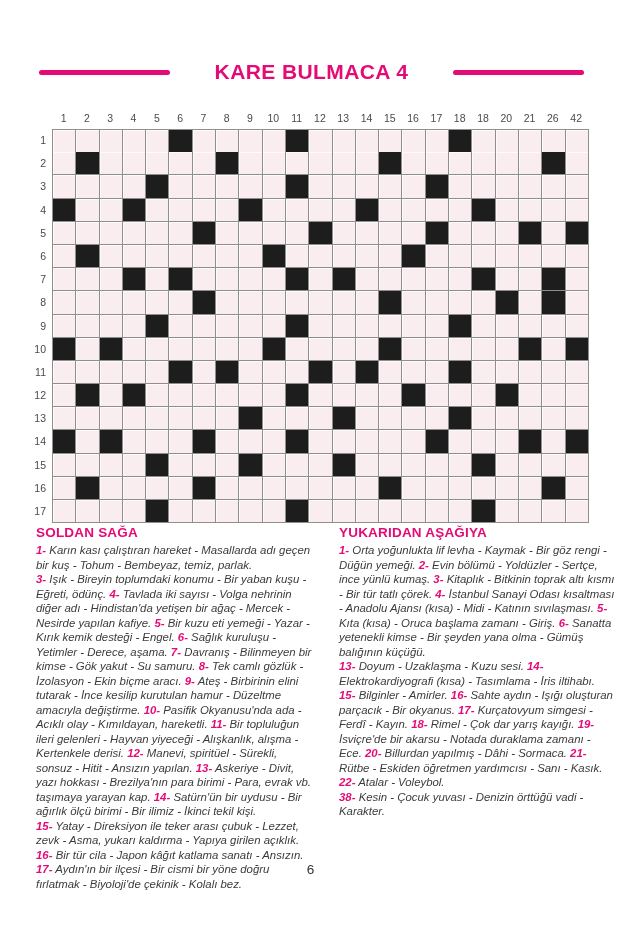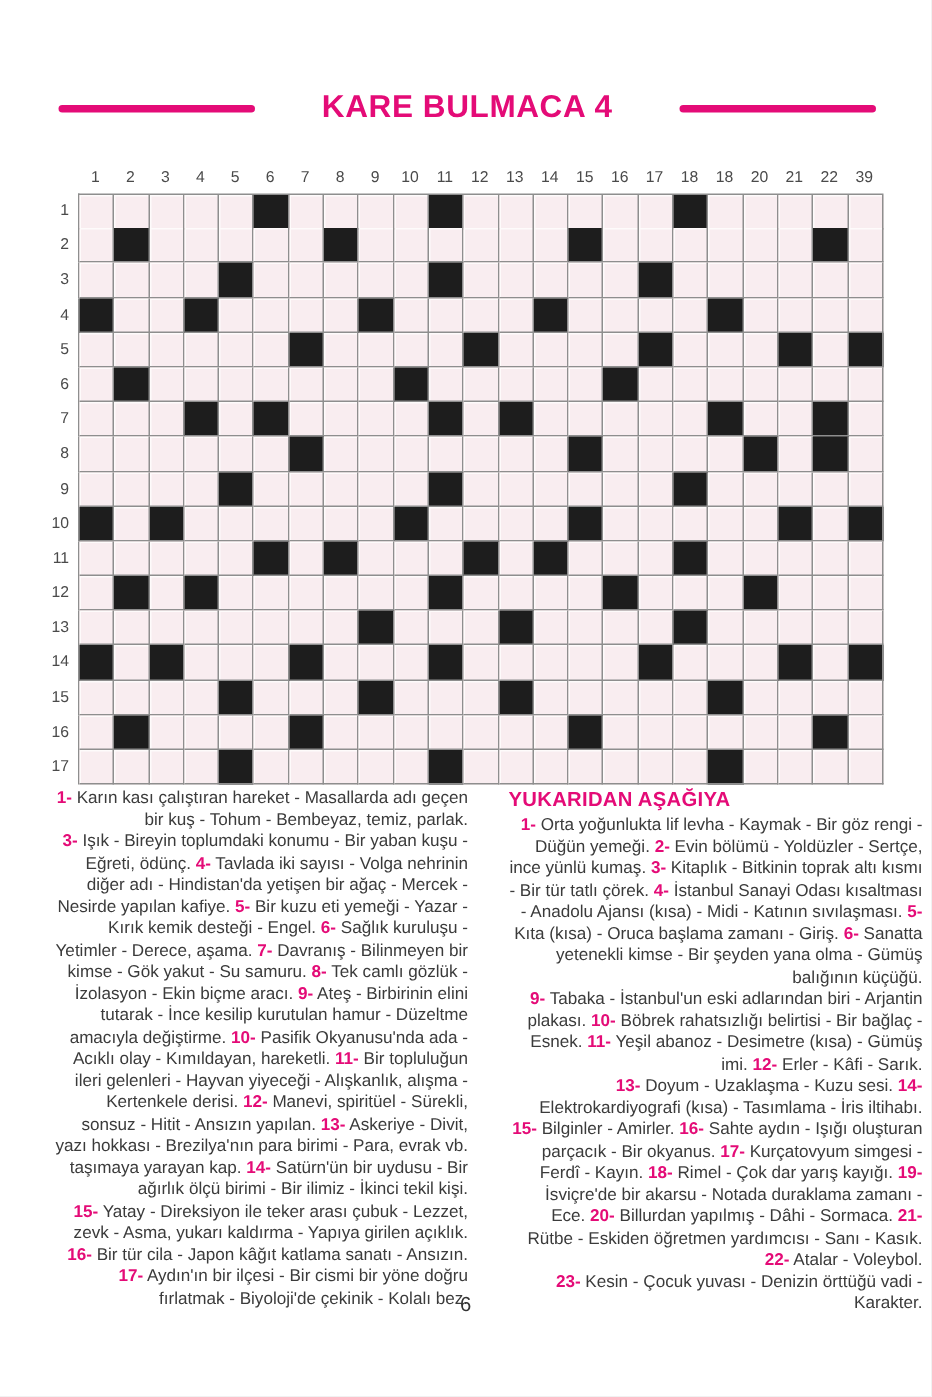--- a/index.html
+++ b/index.html
@@ -35,21 +35,21 @@
     width:23.3px; height:23.2px; box-sizing:border-box;
     border-right:1px solid #8e8e8e; border-bottom:1px solid #8e8e8e;
     background:#f9edf0; box-shadow:inset 1px 1px 0 rgba(255,255,255,.75);
   }
   .cell.black{background:#1d1d1d; box-shadow:none;}
   
   .clues-col{position:absolute; top:525px; width:276px; color:#3b3b3b;}
   .clues-col.left{left:36px;}
   .clues-col.right{left:321px;margin-left:18px;}
   .clues-header{font-size:13.5px; font-weight:bold; color:#e40b77; letter-spacing:.2px; margin:0 0 3px 0;}
-  .clues-p{margin:0 0 0 0; font-size:11.4px; line-height:14.5px; text-align:right;}
+  .clues-p{margin:0 0 0 0; font-size:11.4px; line-height:14.5px; text-align:left;font-style:italic;}
   .clue-num{color:#e40b77; font-weight:bold;}
   
   .page-number{
     position:absolute; left:0; top:862px; width:621px; text-align:center;
     font-size:13.5px; color:#333333;
   }
 </style>
 </head>
 <body>
 
@@ -77,22 +77,22 @@
         <span>12</span>
         <span>13</span>
         <span>14</span>
         <span>15</span>
         <span>16</span>
         <span>17</span>
         <span>18</span>
         <span>18</span>
         <span>20</span>
         <span>21</span>
-        <span>22</span>
-        <span>39</span>
+        <span>26</span>
+        <span>42</span>
       </div>
     <div class="grid-body" id="gridbody">
         <div class="grid-row first">
           <div class="rownum">1</div>
           <div class="cells">
             <div class="cell"></div>
             <div class="cell"></div>
             <div class="cell"></div>
             <div class="cell"></div>
             <div class="cell"></div>
@@ -561,35 +561,35 @@
             <div class="cell"></div>
             <div class="cell"></div>
             <div class="cell"></div>
             <div class="cell"></div>
           </div>
         </div>
       </div>
   </div>
 
   <div class="clues-col left">
+    <h2 class="clues-header">SOLDAN SAĞA</h2>
     <div id="across-clues">
         <p class="clues-p"><span class="clue-num">1-</span> Karın kası çalıştıran hareket - Masallarda adı geçen bir kuş - Tohum - Bembeyaz, temiz, parlak.</p>
         <p class="clues-p"><span class="clue-num">3-</span> Işık - Bireyin toplumdaki konumu - Bir yaban kuşu - Eğreti, ödünç. <span class="clue-num">4-</span> Tavlada iki sayısı - Volga nehrinin diğer adı - Hindistan'da yetişen bir ağaç - Mercek - Nesirde yapılan kafiye. <span class="clue-num">5-</span> Bir kuzu eti yemeği - Yazar - Kırık kemik desteği - Engel. <span class="clue-num">6-</span> Sağlık kuruluşu - Yetimler - Derece, aşama. <span class="clue-num">7-</span> Davranış - Bilinmeyen bir kimse - Gök yakut - Su samuru. <span class="clue-num">8-</span> Tek camlı gözlük - İzolasyon - Ekin biçme aracı. <span class="clue-num">9-</span> Ateş - Birbirinin elini tutarak - İnce kesilip kurutulan hamur - Düzeltme amacıyla değiştirme. <span class="clue-num">10-</span> Pasifik Okyanusu'nda ada - Acıklı olay - Kımıldayan, hareketli. <span class="clue-num">11-</span> Bir topluluğun ileri gelenleri - Hayvan yiyeceği - Alışkanlık, alışma - Kertenkele derisi. <span class="clue-num">12-</span> Manevi, spiritüel - Sürekli, sonsuz - Hitit - Ansızın yapılan. <span class="clue-num">13-</span> Askeriye - Divit, yazı hokkası - Brezilya'nın para birimi - Para, evrak vb. taşımaya yarayan kap. <span class="clue-num">14-</span> Satürn'ün bir uydusu - Bir ağırlık ölçü birimi - Bir ilimiz - İkinci tekil kişi.</p>
         <p class="clues-p"><span class="clue-num">15-</span> Yatay - Direksiyon ile teker arası çubuk - Lezzet, zevk - Asma, yukarı kaldırma - Yapıya girilen açıklık.</p>
         <p class="clues-p"><span class="clue-num">16-</span> Bir tür cila - Japon kâğıt katlama sanatı - Ansızın.</p>
         <p class="clues-p"><span class="clue-num">17-</span> Aydın'ın bir ilçesi - Bir cismi bir yöne doğru fırlatmak - Biyoloji'de çekinik - Kolalı bez.</p>
       </div>
   </div>
 
   <div class="clues-col right">
     <h2 class="clues-header">YUKARIDAN AŞAĞIYA</h2>
     <div id="down-clues">
         <p class="clues-p"><span class="clue-num">1-</span> Orta yoğunlukta lif levha - Kaymak - Bir göz rengi - Düğün yemeği. <span class="clue-num">2-</span> Evin bölümü - Yoldüzler - Sertçe, ince yünlü kumaş. <span class="clue-num">3-</span> Kitaplık - Bitkinin toprak altı kısmı - Bir tür tatlı çörek. <span class="clue-num">4-</span> İstanbul Sanayi Odası kısaltması - Anadolu Ajansı (kısa) - Midi - Katının sıvılaşması. <span class="clue-num">5-</span> Kıta (kısa) - Oruca başlama zamanı - Giriş. <span class="clue-num">6-</span> Sanatta yetenekli kimse - Bir şeyden yana olma - Gümüş balığının küçüğü.</p>
-        <p class="clues-p"><span class="clue-num">9-</span> Tabaka - İstanbul'un eski adlarından biri - Arjantin plakası. <span class="clue-num">10-</span> Böbrek rahatsızlığı belirtisi - Bir bağlaç - Esnek. <span class="clue-num">11-</span> Yeşil abanoz - Desimetre (kısa) - Gümüş imi. <span class="clue-num">12-</span> Erler - Kâfi - Sarık.</p>
         <p class="clues-p"><span class="clue-num">13-</span> Doyum - Uzaklaşma - Kuzu sesi. <span class="clue-num">14-</span> Elektrokardiyografi (kısa) - Tasımlama - İris iltihabı.</p>
         <p class="clues-p"><span class="clue-num">15-</span> Bilginler - Amirler. <span class="clue-num">16-</span> Sahte aydın - Işığı oluşturan parçacık - Bir okyanus. <span class="clue-num">17-</span> Kurçatovyum simgesi - Ferdî - Kayın. <span class="clue-num">18-</span> Rimel - Çok dar yarış kayığı. <span class="clue-num">19-</span> İsviçre'de bir akarsu - Notada duraklama zamanı - Ece. <span class="clue-num">20-</span> Billurdan yapılmış - Dâhi - Sormaca. <span class="clue-num">21-</span> Rütbe - Eskiden öğretmen yardımcısı - Sanı - Kasık. <span class="clue-num">22-</span> Atalar - Voleybol.</p>
-        <p class="clues-p"><span class="clue-num">23-</span> Kesin - Çocuk yuvası - Denizin örttüğü vadi - Karakter.</p>
+        <p class="clues-p"><span class="clue-num">38-</span> Kesin - Çocuk yuvası - Denizin örttüğü vadi - Karakter.</p>
       </div>
   </div>
 
   <div class="page-number">6</div>
 
 </div>
 
 </body></html>

